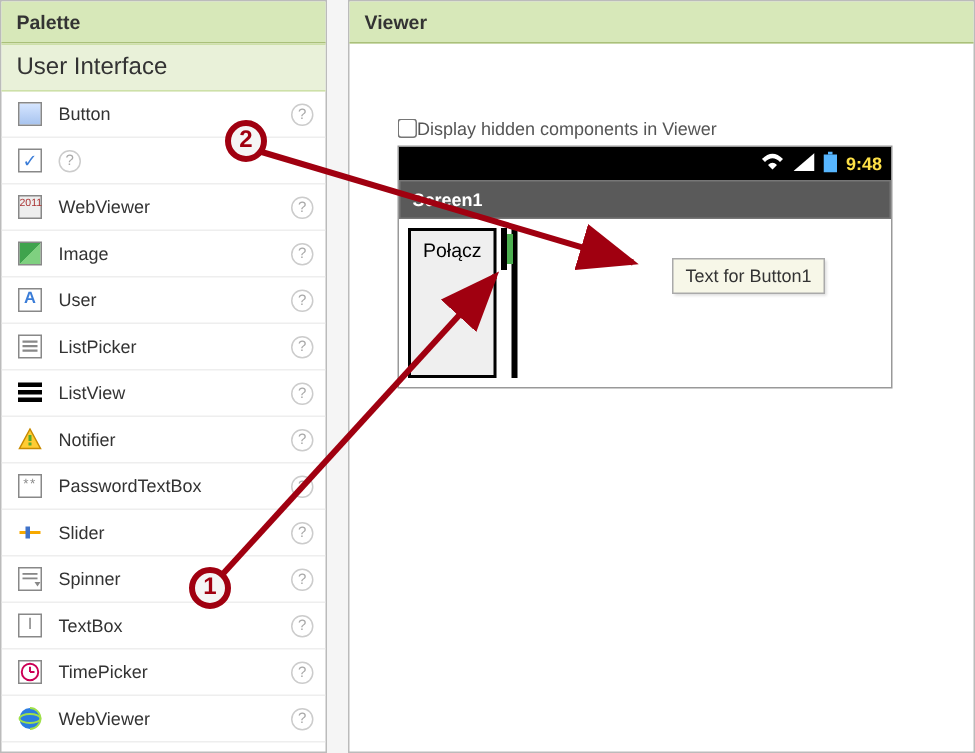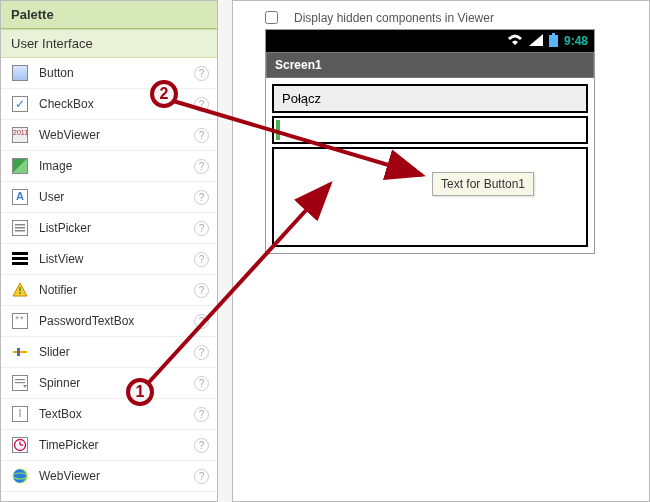--- a/index.html
+++ b/index.html
@@ -33,21 +33,21 @@
     padding: 6px 10px;
     font-weight: bold;
     font-size: 13px;
     color: #333;
   }
   .subheader {
     background: #e9f1d9;
     border-top: 1px solid #cde0a8;
     border-bottom: 1px solid #cde0a8;
     padding: 6px 10px;
-    font-size: 13px;
+    font-size: 16px;
     color: #333;
   }
   .component-list {
     list-style: none;
     margin: 0;
     padding: 0;
     overflow-y: auto;
     flex: 1;
   }
   .component-item {
@@ -90,54 +90,55 @@
   }
   .viewer-body {
     padding: 10px 32px 10px 32px;
     display: flex;
     flex-direction: column;
     align-items: flex-start;
   }
   .checkbox-row {
     display: flex;
     align-items: flex-start;
-    gap: 16px;
+    gap: 0;
     margin-bottom: 4px;
     color: #555;
+    margin-top: 40px;
   }
   .checkbox-row input { margin:0; }
   .phone {
     width: 330px;
     background: #fff;
     border: 1px solid #999;
   }
   .statusbar {
     height: 22px;
     background: #000;
     color: #fff;
     display: flex;
     justify-content: flex-end;
     align-items: center;
     gap: 6px;
     padding: 0 6px;
     font-size: 12px;
   }
-  .statusbar .time { color: #14b8a6; font-weight: bold; }
+  .statusbar .time { color: #fde047; font-weight: bold; }
   .titlebar {
     background: #5a5a5a;
     color: #fff;
     border: 1px solid #777;
     padding: 5px 8px;
     font-size: 12px;
     font-weight: bold;
   }
   .phone-content {
     padding: 6px;
     display: flex;
-    flex-direction: column;
+    flex-direction: row;
     gap: 3px;
   }
   .wide-btn {
     border: 2px solid #000;
     background: #efefef;
     padding: 5px 8px;
     text-align: left;
     font-size: 13px;
   }
   .textbox {
@@ -160,20 +161,21 @@
   }
   .tooltip {
     position: absolute;
     z-index: 100;
     background: #f7f7e8;
     border: 1px solid #aaa;
     padding: 4px 8px;
     font-size: 12px;
     color: #333;
     box-shadow: 1px 1px 2px rgba(0,0,0,0.15);
+    margin-left: 16px;
   }
   
   .anno-circle {
     position: absolute;
     width: 28px; height: 28px;
     border: 4px solid #a00010;
     border-radius: 50%;
     color: #a00010;
     font-weight: bold;
     font-size: 16px;
@@ -208,21 +210,20 @@
           </span>
           <span class="ci-label">Button</span>
           <span class="ci-help">?</span>
         </li>
         <li class="component-item">
           <span class="ci-icon">
             <span class="sq" style="background:#fff;position:relative;">
               <span style="position:absolute;left:2px;top:0;color:#3b7dd8;font-size:12px;">✓</span>
             </span>
           </span>
-          <span class="ci-label">CheckBox</span>
           <span class="ci-help">?</span>
         </li>
         <li class="component-item">
           <span class="ci-icon">
             <span class="sq" style="background:#eee;font-size:7px;line-height:7px;color:#a33;text-align:center;padding-top:1px;">2011</span>
           </span>
           <span class="ci-label">WebViewer</span>
           <span class="ci-help">?</span>
         </li>
         <li class="component-item">
@@ -326,20 +327,21 @@
                 <path d="M8 1 A7 7 0 0 1 8 15" fill="none" stroke="#9fe04a" stroke-width="1.2"></path>
               </svg></span>
           </span>
           <span class="ci-label">WebViewer</span>
           <span class="ci-help">?</span>
         </li>
       </ul>
   </div>
 
   <div class="viewer">
+    <div class="panel-header">Viewer</div>
     <div class="viewer-body">
       <label class="checkbox-row">
         <input type="checkbox" style="">
         <span>Display hidden components in Viewer</span>
       </label>
 
       <div class="phone">
         <div class="statusbar">
           <span>
             <svg width="16" height="12" viewBox="0 0 16 12">

